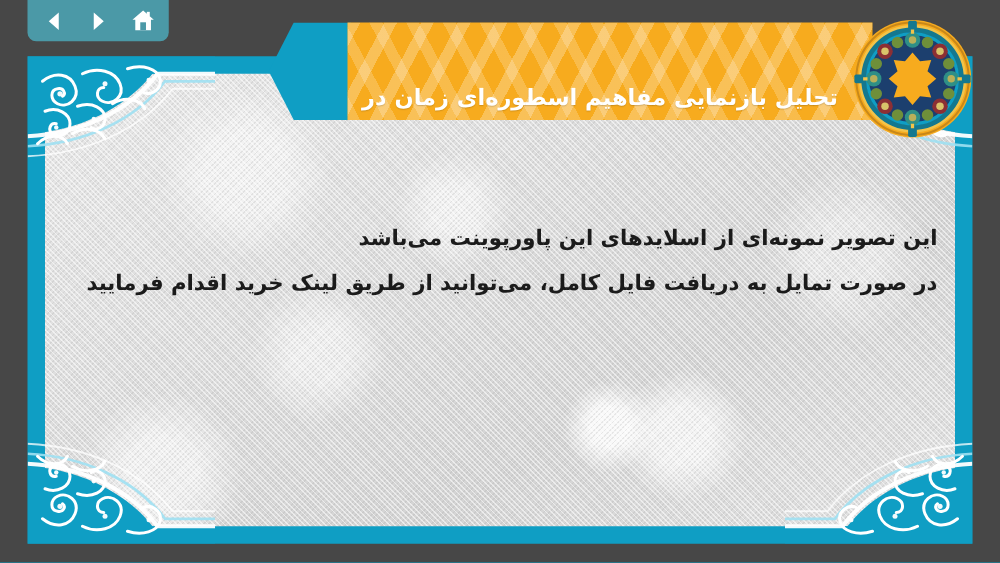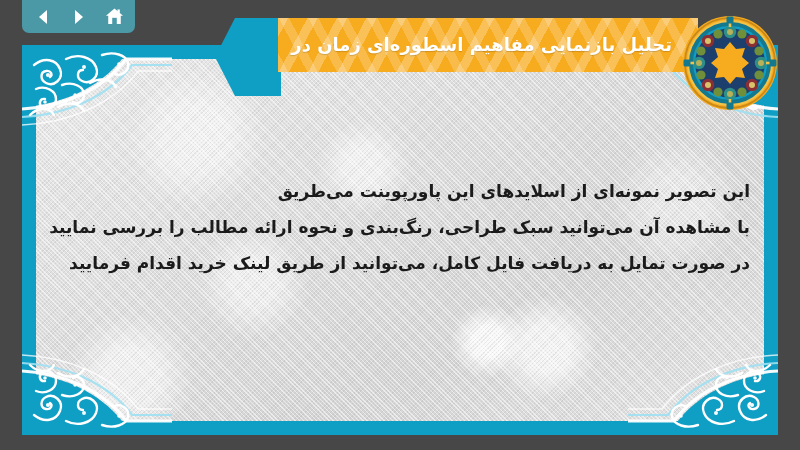--- a/index.html
+++ b/index.html
@@ -54,24 +54,24 @@
 
   
   .corner{position:absolute;width:150px;height:150px;pointer-events:none;z-index:14;}
   .c-tl{left:0;top:0;}
   .c-tr{right:0;top:0;transform:scaleX(-1);}
   .c-bl{left:0;bottom:0;transform:scaleY(-1);}
   .c-br{right:0;bottom:0;transform:scale(-1,-1);}
 
   
   #title-banner{
-    position:absolute;left:278px;top:18px;width:420px;height:54px;
+    position:absolute;left:278px;top:18px;width:420px;height:78px;
     background:#f7ab1e;
     z-index:30;overflow:hidden;
-    display:flex;flex-direction:column;align-items:flex-end;justify-content:center;
+    display:flex;align-items:flex-end;justify-content:center;
     padding:0 26px 0 10px;box-sizing:border-box;
   }
   #banner-pattern{
     position:absolute;inset:0;
     background-image:
       repeating-linear-gradient(118deg, rgba(255,255,255,.26) 0 9px, rgba(255,255,255,0) 9px 26px),
       repeating-linear-gradient(62deg, rgba(255,255,255,.20) 0 9px, rgba(255,255,255,0) 9px 26px);
     pointer-events:none;
   }
   #title-banner .tline{
@@ -212,22 +212,21 @@
       <g fill="#ffffff" opacity=".95">
         <circle cx="26" cy="30" r="2.1"></circle>
           <circle cx="62" cy="22" r="2"></circle>
         <circle cx="97" cy="19" r="1.8"></circle>
           <circle cx="23" cy="57" r="1.8"></circle>
       </g>
     </svg>
   </div>
 
   <div id="body-text">
-    <div class="bline">این تصویر نمونه‌ای از اسلایدهای این پاورپوینت می‌طریق</div>
-    <div class="bline">با مشاهده آن می‌توانید سبک طراحی، رنگ‌بندی و نحوه ارائه مطالب را بررسی نمایید</div>
+    <div class="bline">این تصویر نمونه‌ای از اسلایدهای این پاورپوینت می‌باشد</div>
     <div class="bline">در صورت تمایل به دریافت فایل کامل، می‌توانید از طریق لینک خرید اقدام فرمایید</div>
   </div>
 </div>
 
 <div id="banner-tail">
   <svg width="66" height="78" viewBox="0 0 66 78" aria-hidden="true">
     <path d="M66 0 L20 0 L0 39 L20 78 L66 78 Z" fill="#0f9ec4"></path>
   </svg>
 </div>
 

